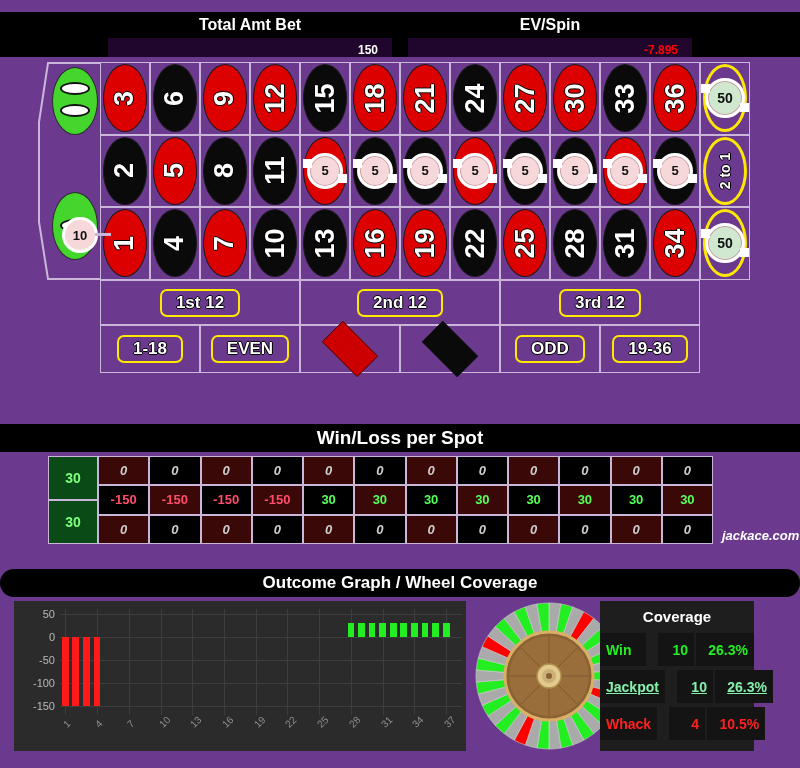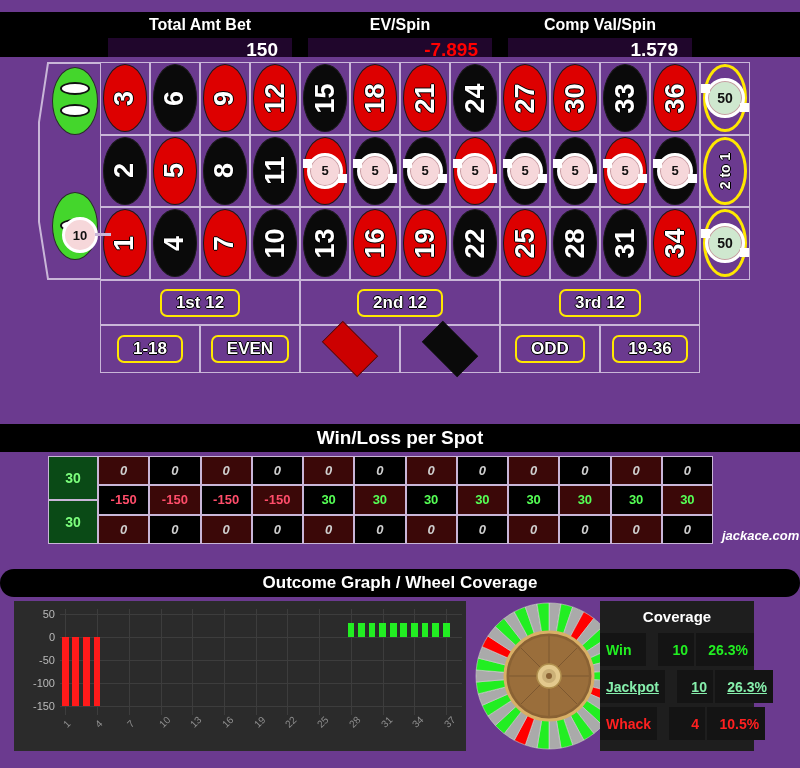--- a/index.html
+++ b/index.html
@@ -17,21 +17,21 @@
     background:#000;display:flex;align-items:flex-start;
   }
   .statcol{flex:1;display:flex;flex-direction:column;justify-content:center;}
   .statcol.spacer{flex:0 0 100px;}
   .stat-label{
     color:#fff;font-weight:bold;font-size:16px;text-align:center;
     line-height:26px;
   }
   .stat-valbox{
     background:#20062c;margin:0 8px;height:24px;line-height:24px;
-    text-align:right;padding-right:14px;font-weight:bold;font-size:19px;color:#fff;padding-left:28px;
+    text-align:right;padding-right:14px;font-weight:bold;font-size:12px;color:#fff;padding-left:28px;
   }
   .stat-valbox.neg{color:#ff0000;}
 
   
   .felt{
     position:absolute;left:0;top:57px;width:800px;height:342px;
     background:#6b3a8f;
   }
 
   
@@ -254,24 +254,20 @@
 
   <div class="statbar">
     <div class="statcol spacer"></div>
     <div class="statcol">
       <div class="stat-label">Total Amt Bet</div>
       <div class="stat-valbox">150</div>
     </div>
     <div class="statcol">
       <div class="stat-label">EV/Spin</div>
       <div class="stat-valbox neg">-7.895</div>
-    </div>
-    <div class="statcol">
-      <div class="stat-label">Comp Val/Spin</div>
-      <div class="stat-valbox">1.579</div>
     </div>
     <div class="statcol spacer"></div>
   </div>
 
   <div class="felt">
 
     <div class="zero-wedge">
       <svg class="wedge-line" viewBox="0 0 62 218">
         <polyline points="62,1 10,1 1,60 1,160 10,217 62,217" fill="none" stroke="#c9b6d8" stroke-width="2"></polyline>
       </svg>

